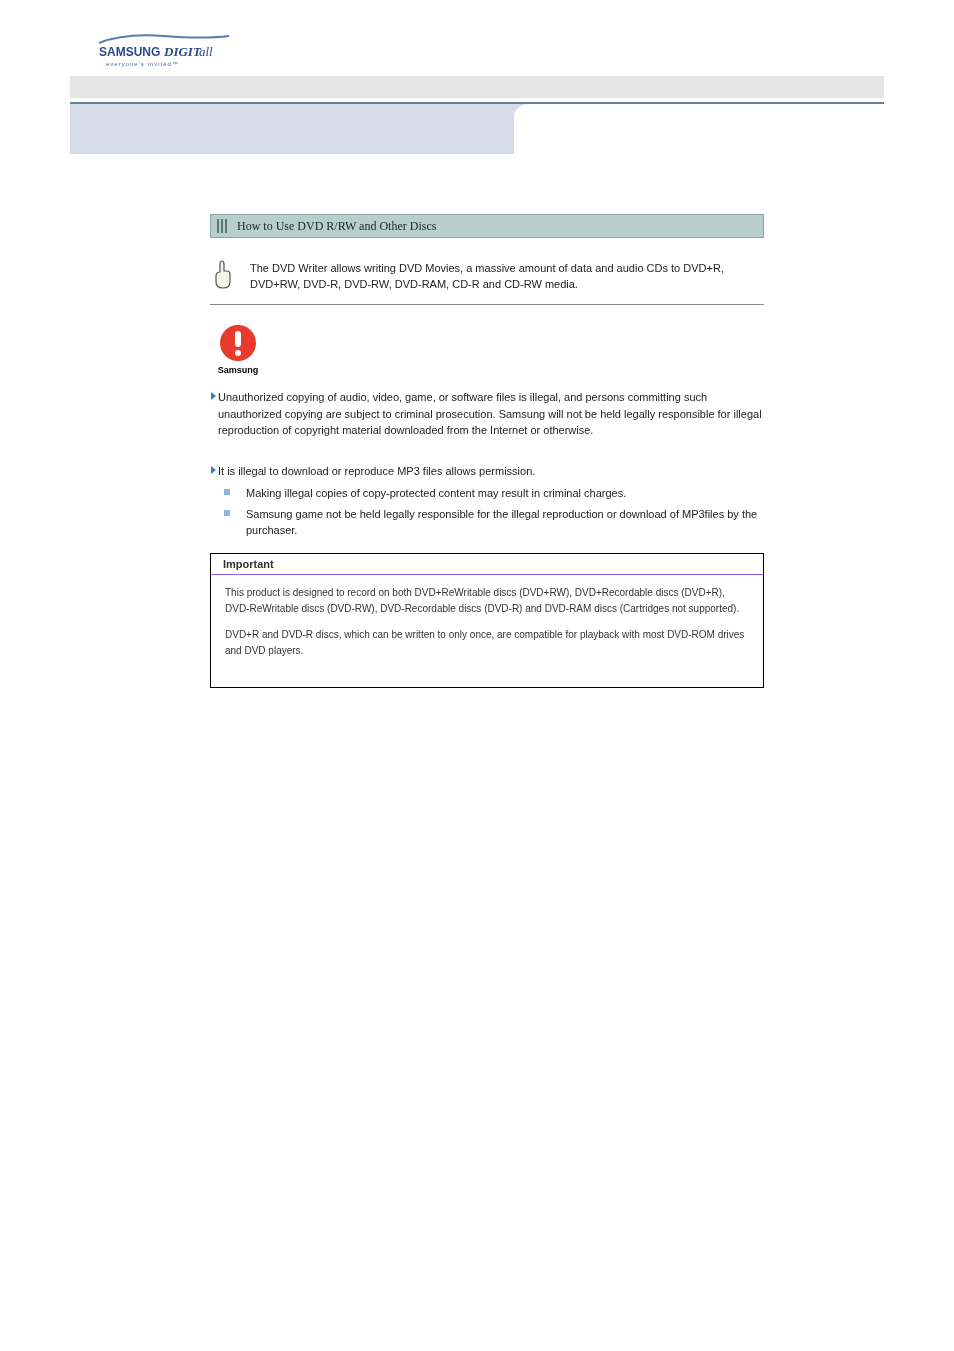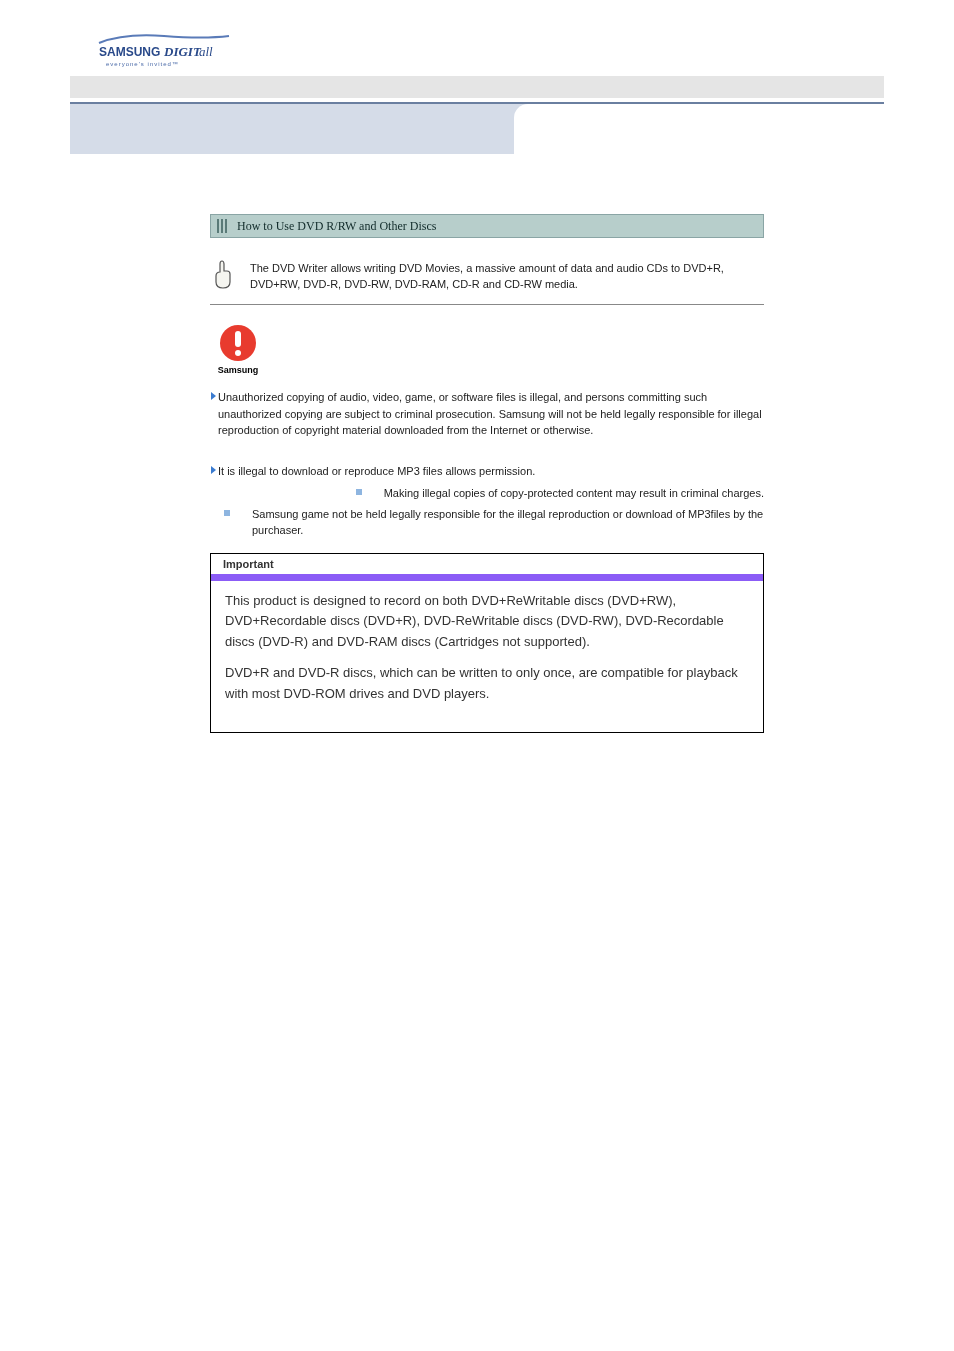--- a/index.html
+++ b/index.html
@@ -114,50 +114,49 @@
       margin-top: 2px;
     }
     .bullet-text {
       font-size: 11px;
       line-height: 1.5;
       color: #222;
     }
     .sub-bullet {
       display: flex;
       align-items: flex-start;
-      gap: 22px;
+      gap: 16px;
       margin-left: 14px;
       margin-bottom: 4px;
-      justify-content: flex-end;
     }
     .sub-square {
       width: 6px;
       height: 6px;
       background: #8eb5e0;
       flex-shrink: 0;
       margin-top: 4px;
     }
     .sub-text {
       font-size: 11px;
       line-height: 1.5;
       color: #222;
     }
     .important-box {
       border: 1px solid #000;
       margin-top: 14px;
     }
     .important-head {
-      border-bottom: 7px solid #8b5cf6;
+      border-bottom: 1px solid #8b5cf6;
       padding: 4px 12px;
       font-size: 11px;
       font-weight: bold;
     }
     .important-body {
       padding: 10px 14px 18px 14px;
-      font-size: 13px;
+      font-size: 10px;
       line-height: 1.6;
     }
     .important-body p { margin-bottom: 10px; }
     .spacer-below { height: 500px; }
   </style>
 </head>
 <body>
 
 <div class="logo-area">
   <svg class="logo-svg" width="140" height="40" viewBox="0 0 140 40">

